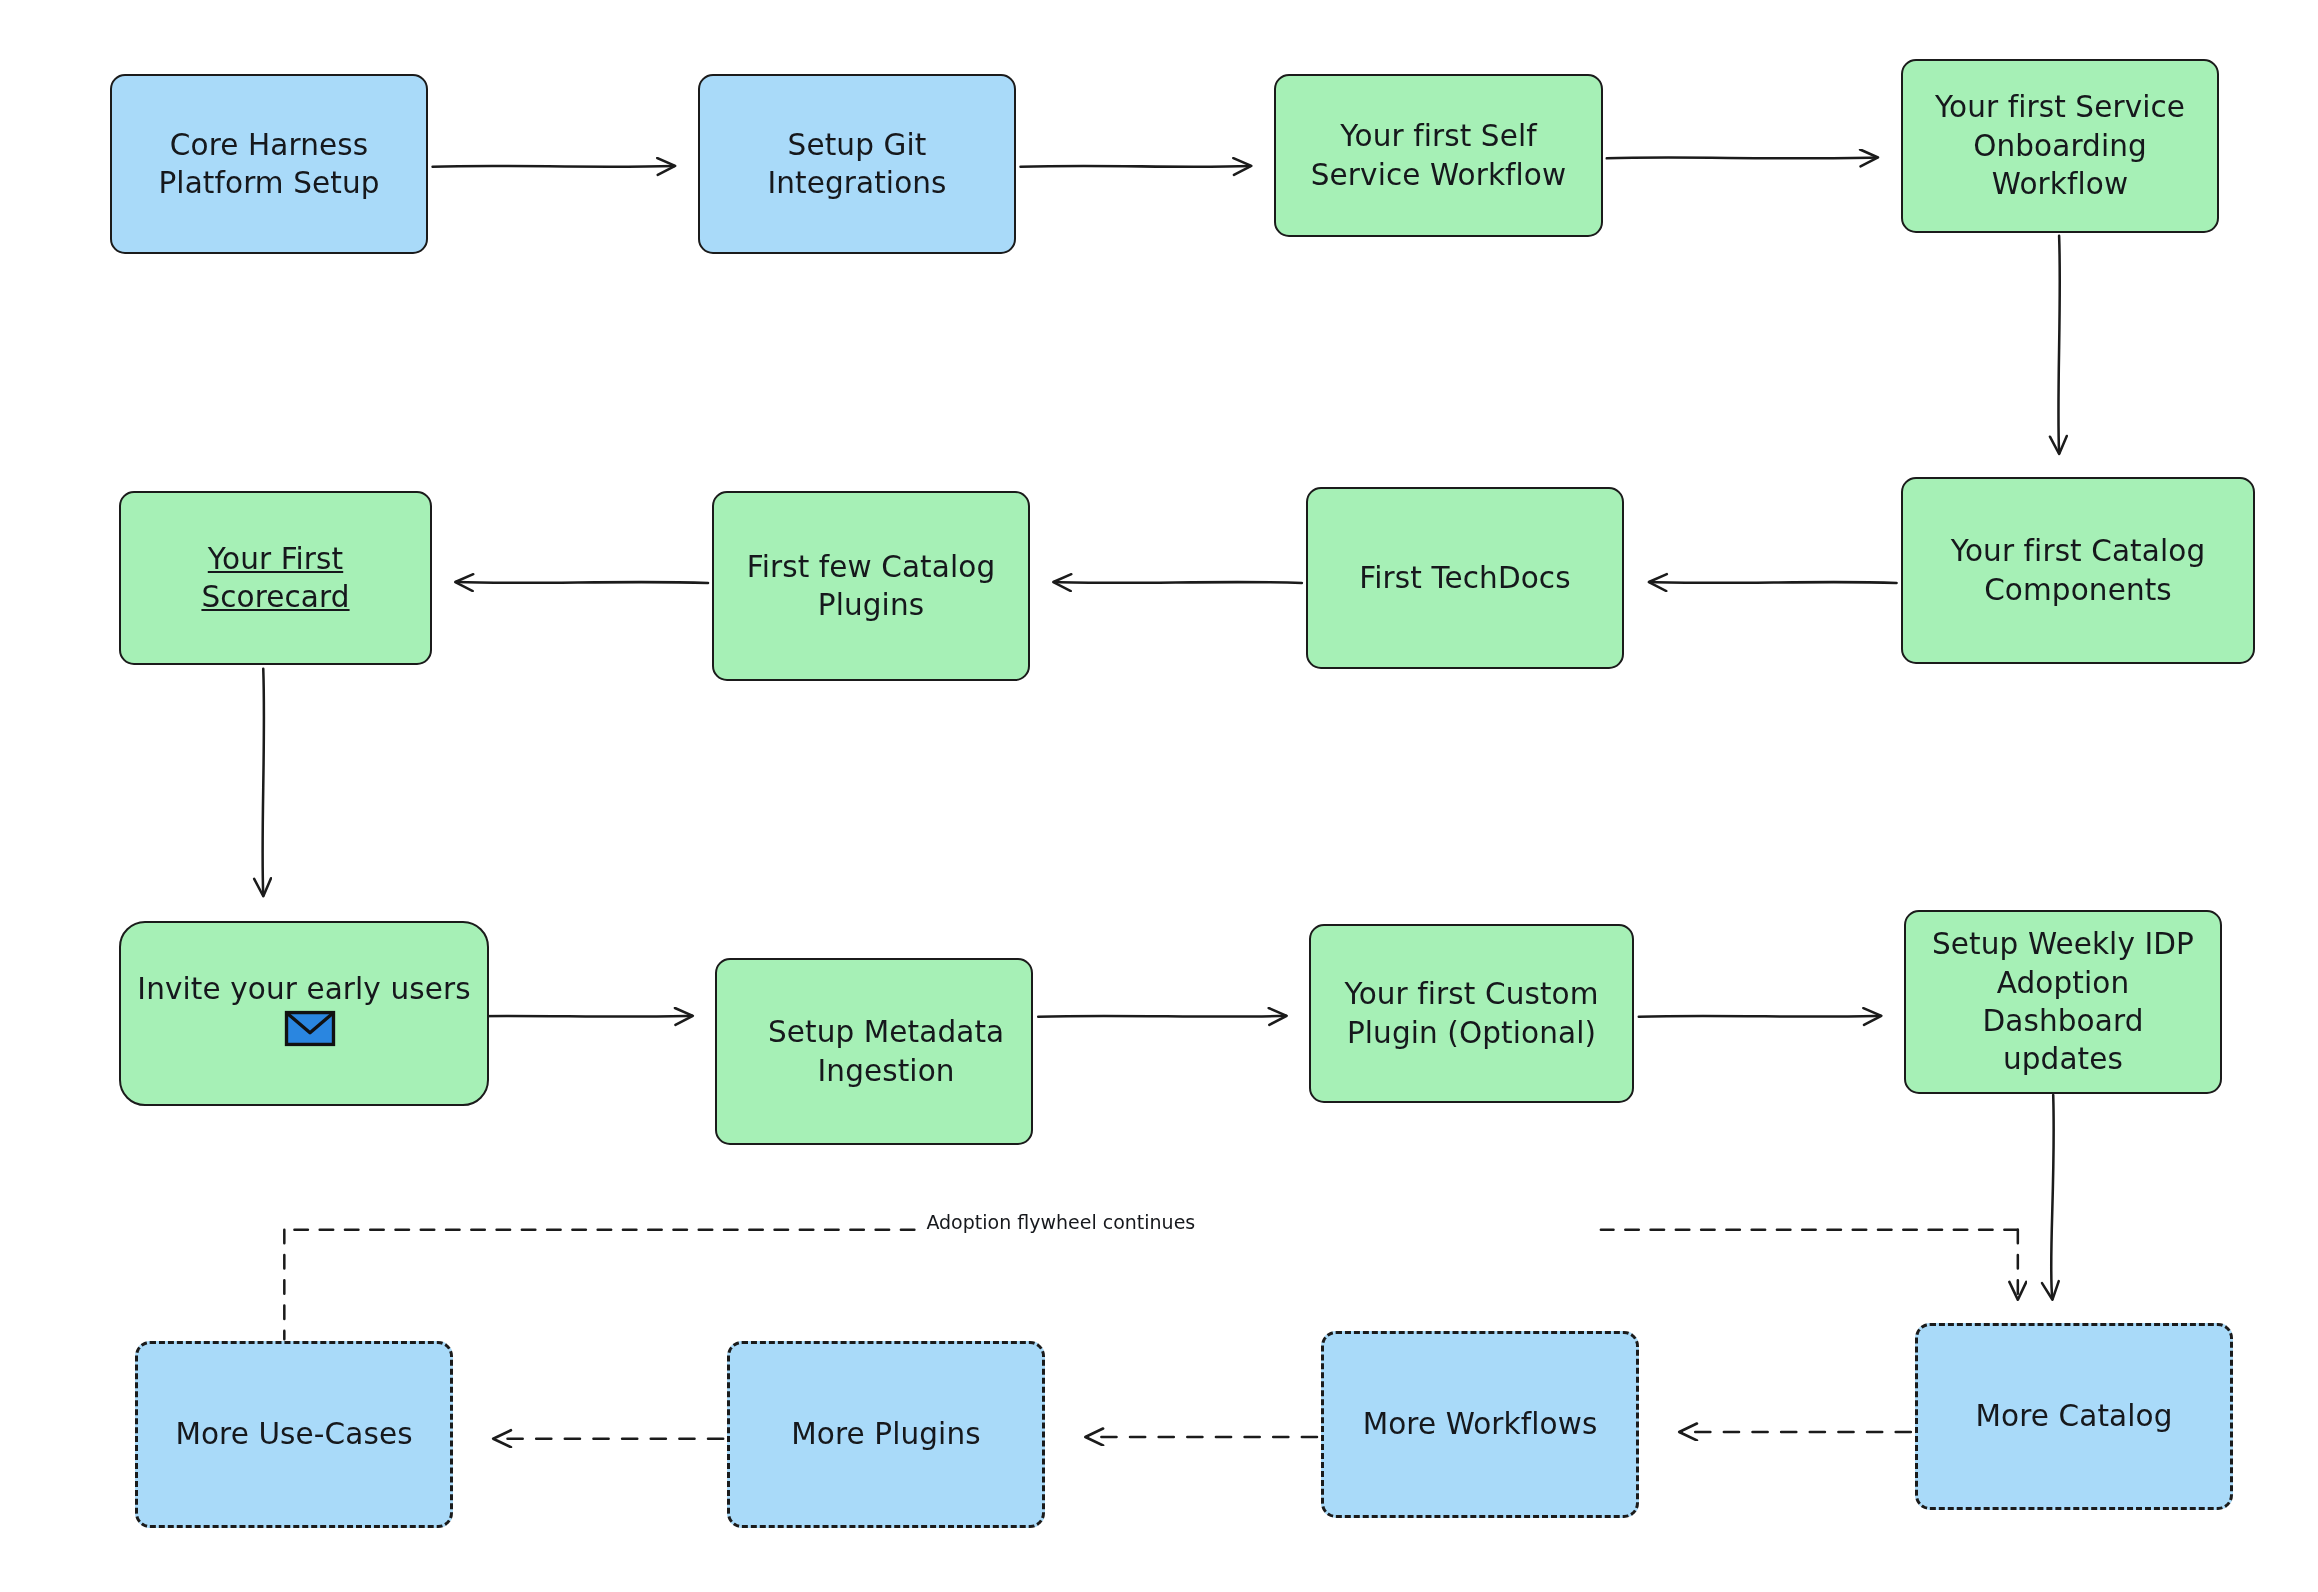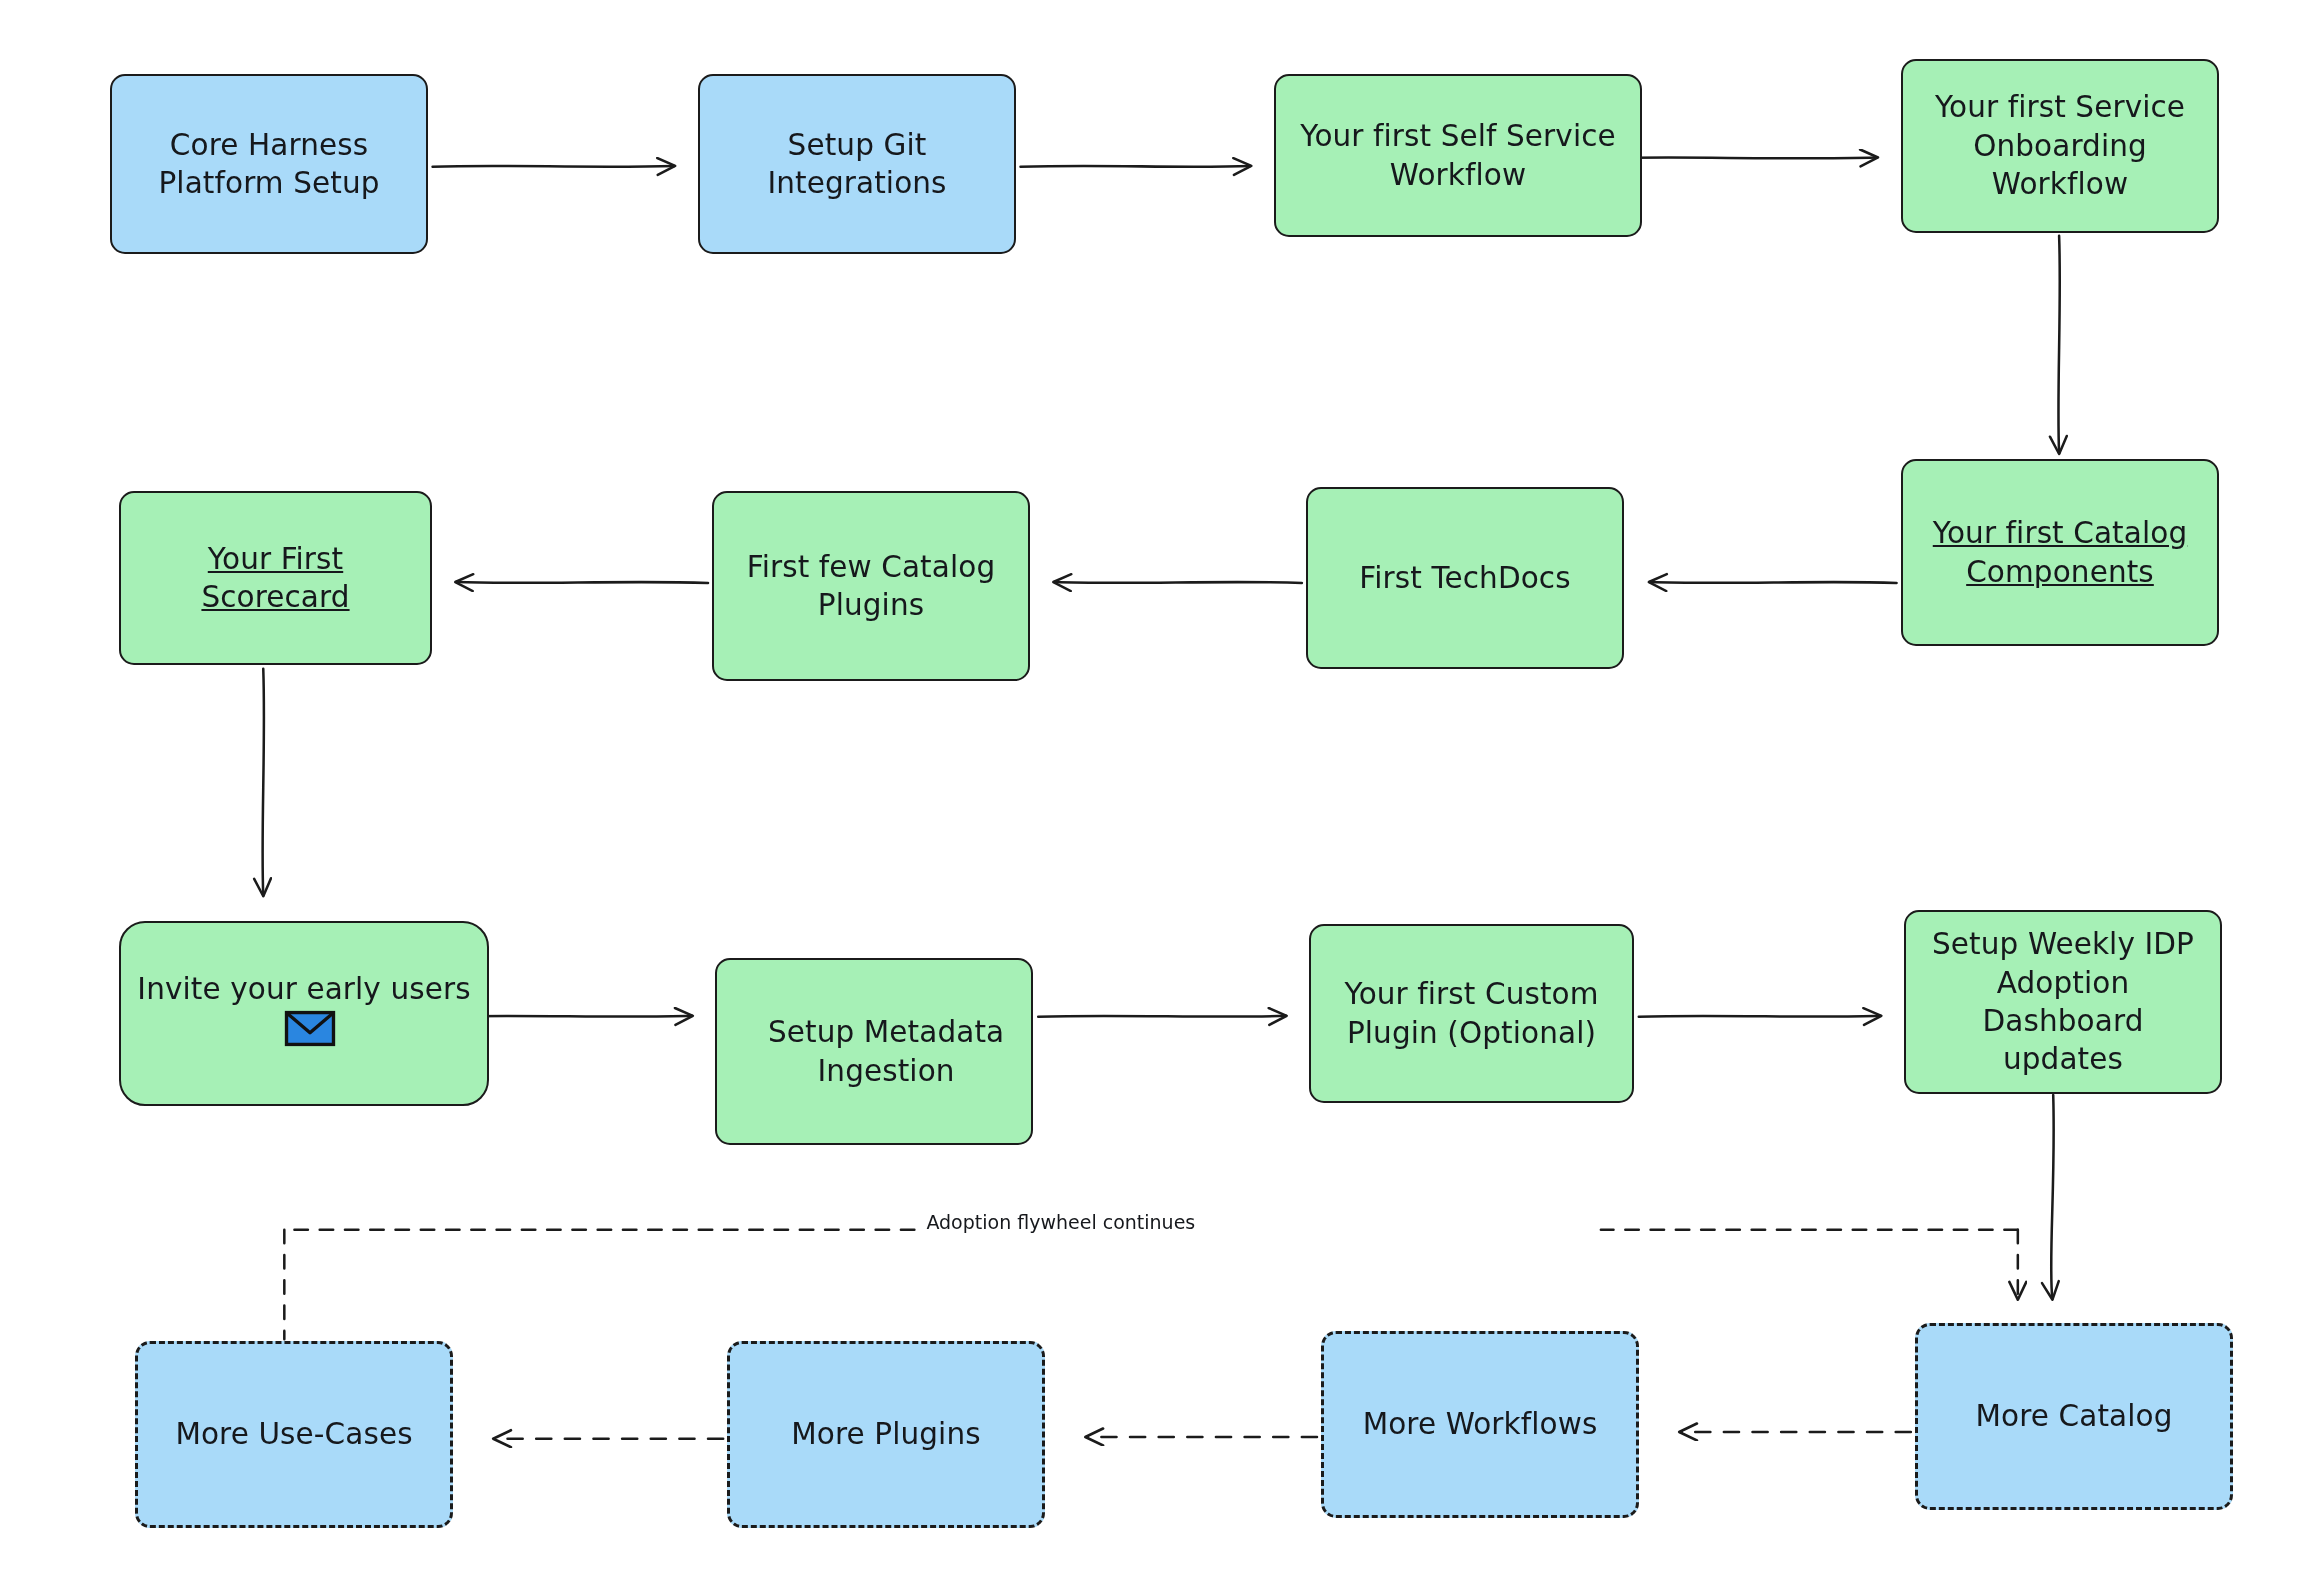--- a/index.html
+++ b/index.html
@@ -112,41 +112,41 @@
   <div class="edge-label" style="left:918px; top:1211px;">Adoption flywheel continues</div>
 
   <div class="node blue" style="left:110px; top:74px; width:318px; height:180px;">
     <span class="node-label">Core Harness Platform Setup</span>
   </div>
 
   <div class="node blue" style="left:698px; top:74px; width:318px; height:180px;">
     <span class="node-label">Setup Git Integrations</span>
   </div>
 
-  <div class="node green" style="left:1274px; top:74px; width:368px; height:163px;">
+  <div class="node green" style="left:1274px; top:74px; width:329px; height:163px;">
     <span class="node-label">Your first Self Service Workflow</span>
   </div>
 
   <div class="node green" style="left:1901px; top:59px; width:318px; height:174px;">
     <span class="node-label">Your first Service Onboarding Workflow</span>
   </div>
 
   <div class="node green" style="left:119px; top:491px; width:313px; height:174px;text-decoration:underline;">
     <span class="node-label">Your First Scorecard</span>
   </div>
 
   <div class="node green" style="left:712px; top:491px; width:318px; height:190px;">
     <span class="node-label">First few Catalog Plugins</span>
   </div>
 
   <div class="node green" style="left:1306px; top:487px; width:318px; height:182px;">
     <span class="node-label">First TechDocs</span>
   </div>
 
-  <div class="node green" style="left:1901px; top:459px; width:318px; height:187px;text-decoration:underline;">
+  <div class="node green" style="left:1901px; top:477px; width:354px; height:187px;">
     <span class="node-label">Your first Catalog Components</span>
   </div>
 
   <div class="node green" style="left:119px; top:921px; width:370px; height:185px;border-radius:26px;">
     <span class="node-label"><span>Invite your early users</span><span class="envelope-icon"><svg width="52" height="39" viewBox="0 0 62 46" aria-hidden="true">
             <rect x="3" y="4" width="56" height="38" fill="#2a86e0" stroke="#111111" stroke-width="4"></rect>
             <path d="M 4,5 L 31,28 L 58,5" fill="none" stroke="#111111" stroke-width="4" stroke-linejoin="round"></path>
           </svg></span></span>
   </div>
 

